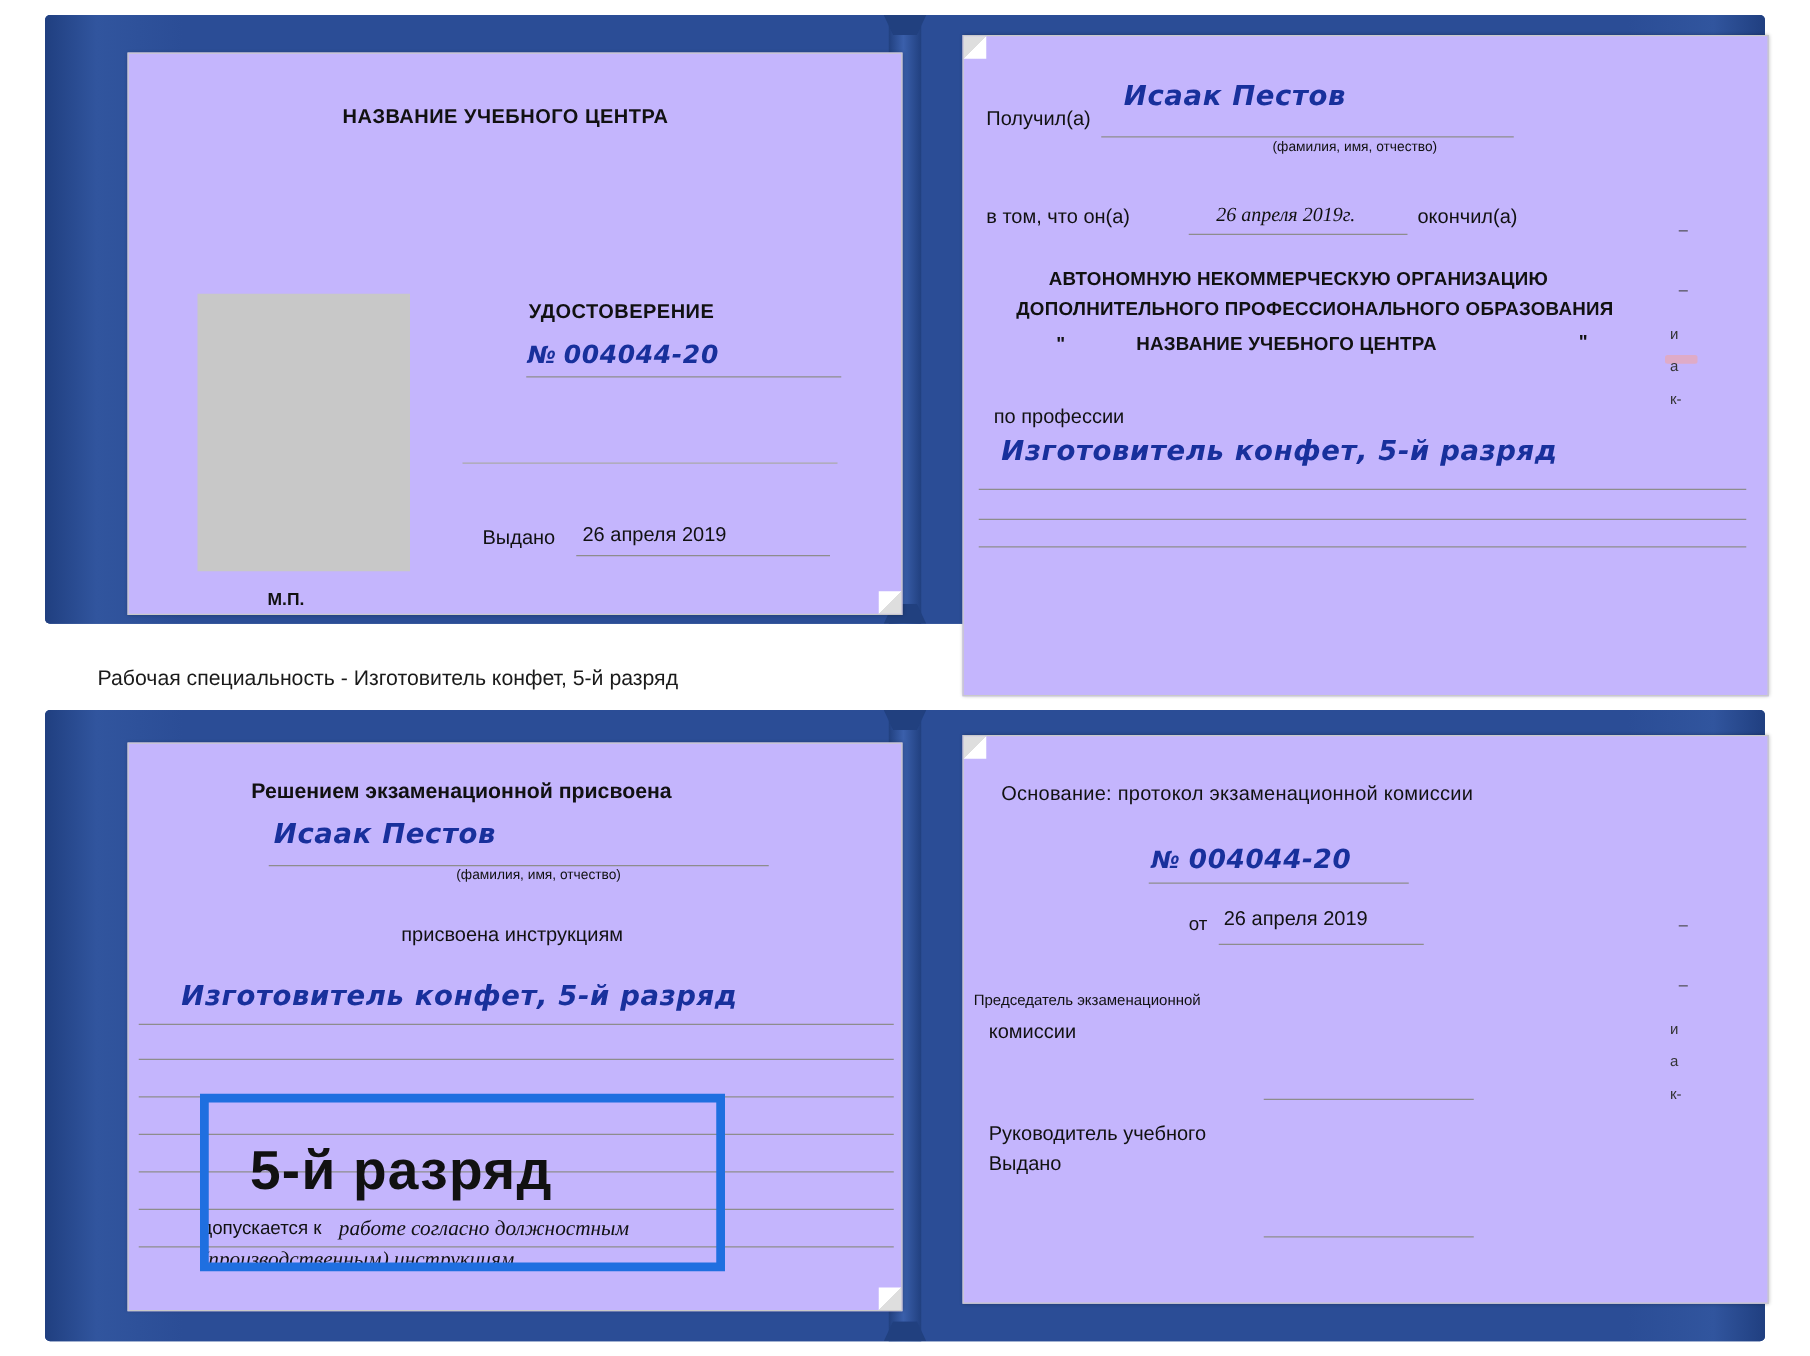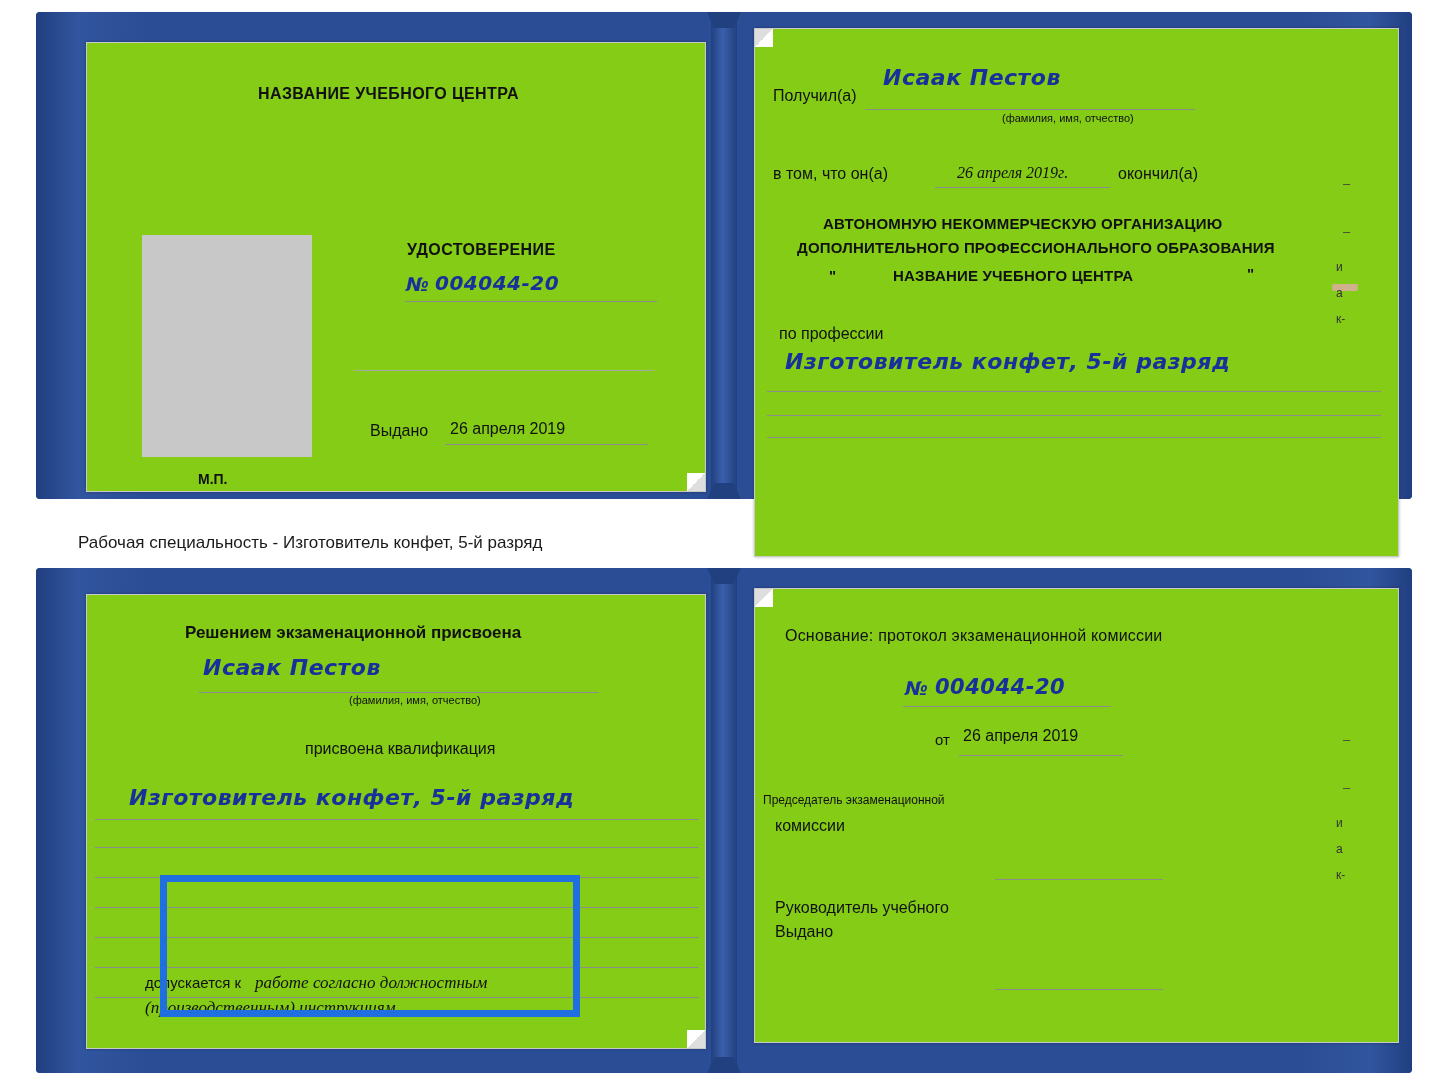--- a/index.html
+++ b/index.html
@@ -47,23 +47,24 @@
     margin-left: -17px;
     background: #21407f;
     clip-path: polygon(0 0, 100% 0, 78% 100%, 22% 100%);
   }
   .spine-notch.t { top: 0; }
   .spine-notch.b { bottom: 0; transform: rotate(180deg); }
 
   
   .leaf {
     position: absolute;
-    background: #84cc16;
+    background: #c4b5fd;
     border: 1px solid #c9c9c9;
     box-shadow: 0 0 3px rgba(0,0,0,0.28);
+    margin-left: 16px;
   }
   .leaf .corner-fold {
     position: absolute;
     width: 18px; height: 18px;
     background: linear-gradient(135deg, #ffffff 50%, #dedede 50%);
   }
 
   
   .t-left  { left: 50px;  top: 30px; width: 620px; height: 450px; }
   .t-right { left: 718px; top: 16px; width: 645px; height: 529px; }
@@ -222,21 +223,21 @@
 
     <div class="leaf b-left">
       <div class="corner-fold" style="right:0;bottom:0;"></div>
 
       <div class="txt bold" style="left:98px; top:28px; font-size:17px;">Решением экзаменационной присвоена</div>
 
       <div class="txt hand" style="left:116px; top:60px; font-size:22px;">Исаак Пестов</div>
       <div class="line" style="left:112px; top:97px; width:400px;"></div>
       <div class="txt small" style="left:262px; top:99px;">(фамилия, имя, отчество)</div>
 
-      <div class="txt" style="left:218px; top:145px; font-size:16px;">присвоена квалификация</div>
+      <div class="txt" style="left:218px; top:145px; font-size:16px;">присвоена инструкциям</div>
 
       <div class="txt hand" style="left:42px; top:190px; font-size:22px;">Изготовитель конфет, 5-й разряд</div>
 
       <div class="line" style="left:8px; top:224px; width:604px;"></div>
       <div class="line" style="left:8px; top:252px; width:604px;"></div>
       <div class="line" style="left:8px; top:282px; width:604px;"></div>
       <div class="line" style="left:8px; top:312px; width:604px;"></div>
       <div class="line" style="left:8px; top:342px; width:604px;"></div>
       <div class="line" style="left:8px; top:372px; width:604px;"></div>
       <div class="line" style="left:8px; top:402px; width:604px;"></div>
@@ -271,14 +272,15 @@
     <div class="edge-dash" style="left:1307px; top:164px;">–</div>
     <div class="edge-dash" style="left:1307px; top:212px;">–</div>
     <div class="edge-col" style="left:1300px; top:242px;">
       <div>и</div>
       <div>а</div>
       <div>к-</div>
     </div>
   </div>
 
   <div class="highlight-box" style="left:160px; top:875px; width:420px; height:142px;"></div>
+  <div class="highlight-label" style="left:200px; top:912px;">5-й разряд</div>
 
 </div>
 
 </body></html>

